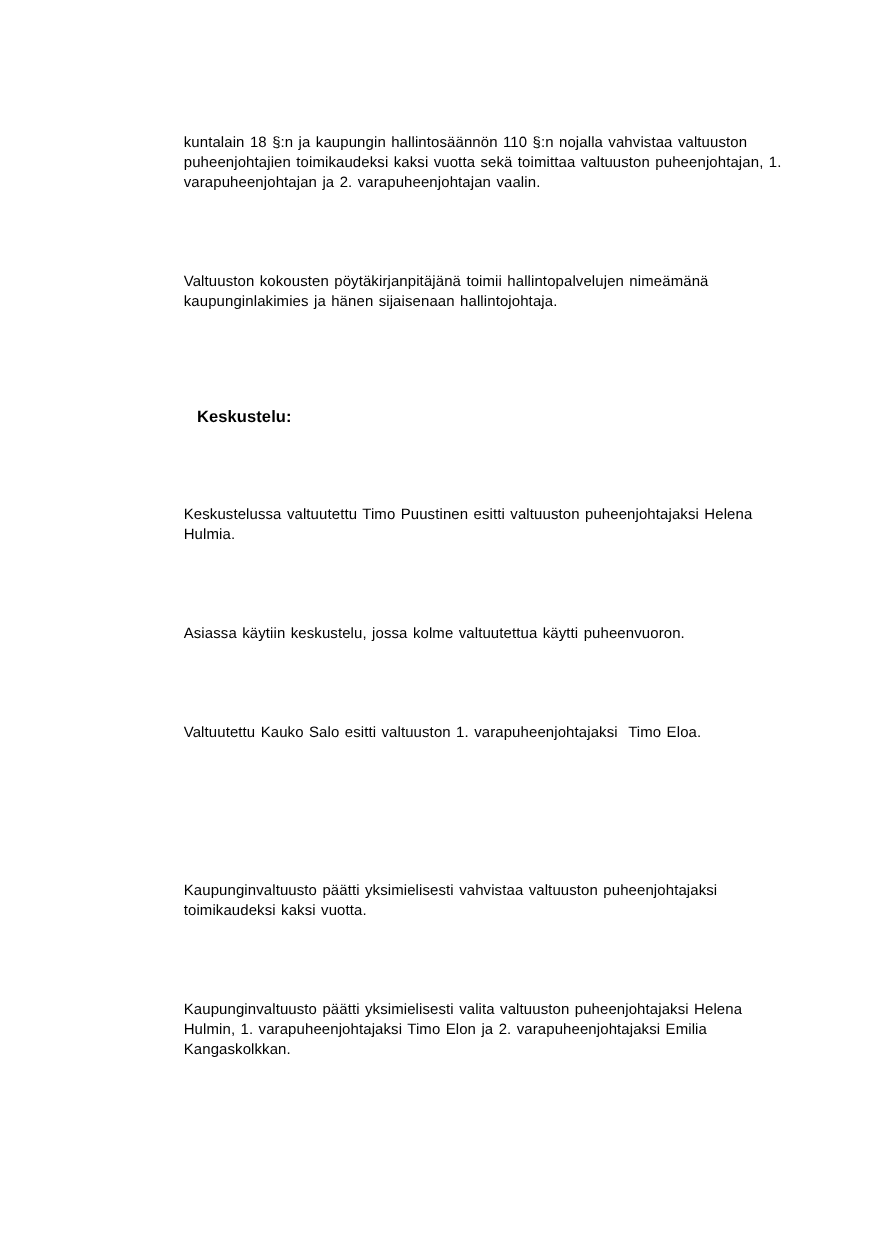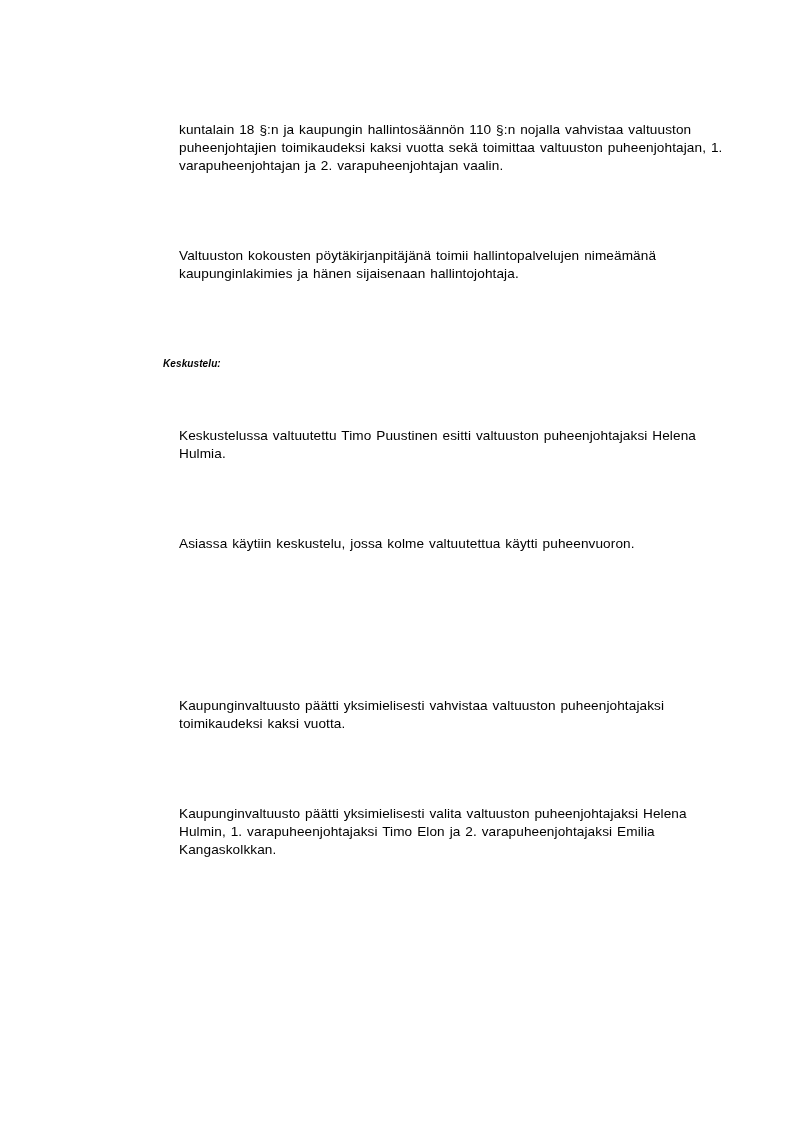--- a/index.html
+++ b/index.html
@@ -21,30 +21,29 @@
     width: 612px;
     font-family: "Liberation Sans", "DejaVu Sans", sans-serif;
     font-size: 13.6px;
     line-height: 18px;
     color: #000000;
     letter-spacing: 0.1px;
     word-spacing: 1px;
     white-space: pre-wrap;
   }
   .doc-body p {
-    margin: 0 0 18px 16px;
+    margin: 0 0 18px 4px;
     padding: 0;
   }
   .doc-body h3 {
-    margin: 0;
+    margin: 16px;
     padding: 0;
-    font-size: 10px;
+    font-size: 15px;
     line-height: 18px;
     font-weight: 700;
-    font-style: italic;
   }
 </style>
 </head>
 <body>
 
 <div class="page">
   <div class="doc-body">
 
     <p>kuntalain 18 §:n ja kaupungin hallintosäännön 110 §:n nojalla vahvistaa valtuuston
 puheenjohtajien toimikaudeksi kaksi vuotta sekä toimittaa valtuuston puheenjohtajan, 1.
@@ -53,20 +52,21 @@
     <p>Valtuuston kokousten pöytäkirjanpitäjänä toimii hallintopalvelujen nimeämänä
 kaupunginlakimies ja hänen sijaisenaan hallintojohtaja.</p>
 
     <h3>Keskustelu:</h3>
 
     <p>Keskustelussa valtuutettu Timo Puustinen esitti valtuuston puheenjohtajaksi Helena
 Hulmia.</p>
 
     <p>Asiassa käytiin keskustelu, jossa kolme valtuutettua käytti puheenvuoron.</p>
 
+    <p>Valtuutettu Kauko Salo esitti valtuuston 1. varapuheenjohtajaksi  Timo Eloa.</p>
 
 
 
 
     <p>Kaupunginvaltuusto päätti yksimielisesti vahvistaa valtuuston puheenjohtajaksi
 toimikaudeksi kaksi vuotta.</p>
 
     <p>Kaupunginvaltuusto päätti yksimielisesti valita valtuuston puheenjohtajaksi Helena
 Hulmin, 1. varapuheenjohtajaksi Timo Elon ja 2. varapuheenjohtajaksi Emilia
 Kangaskolkkan.</p>

